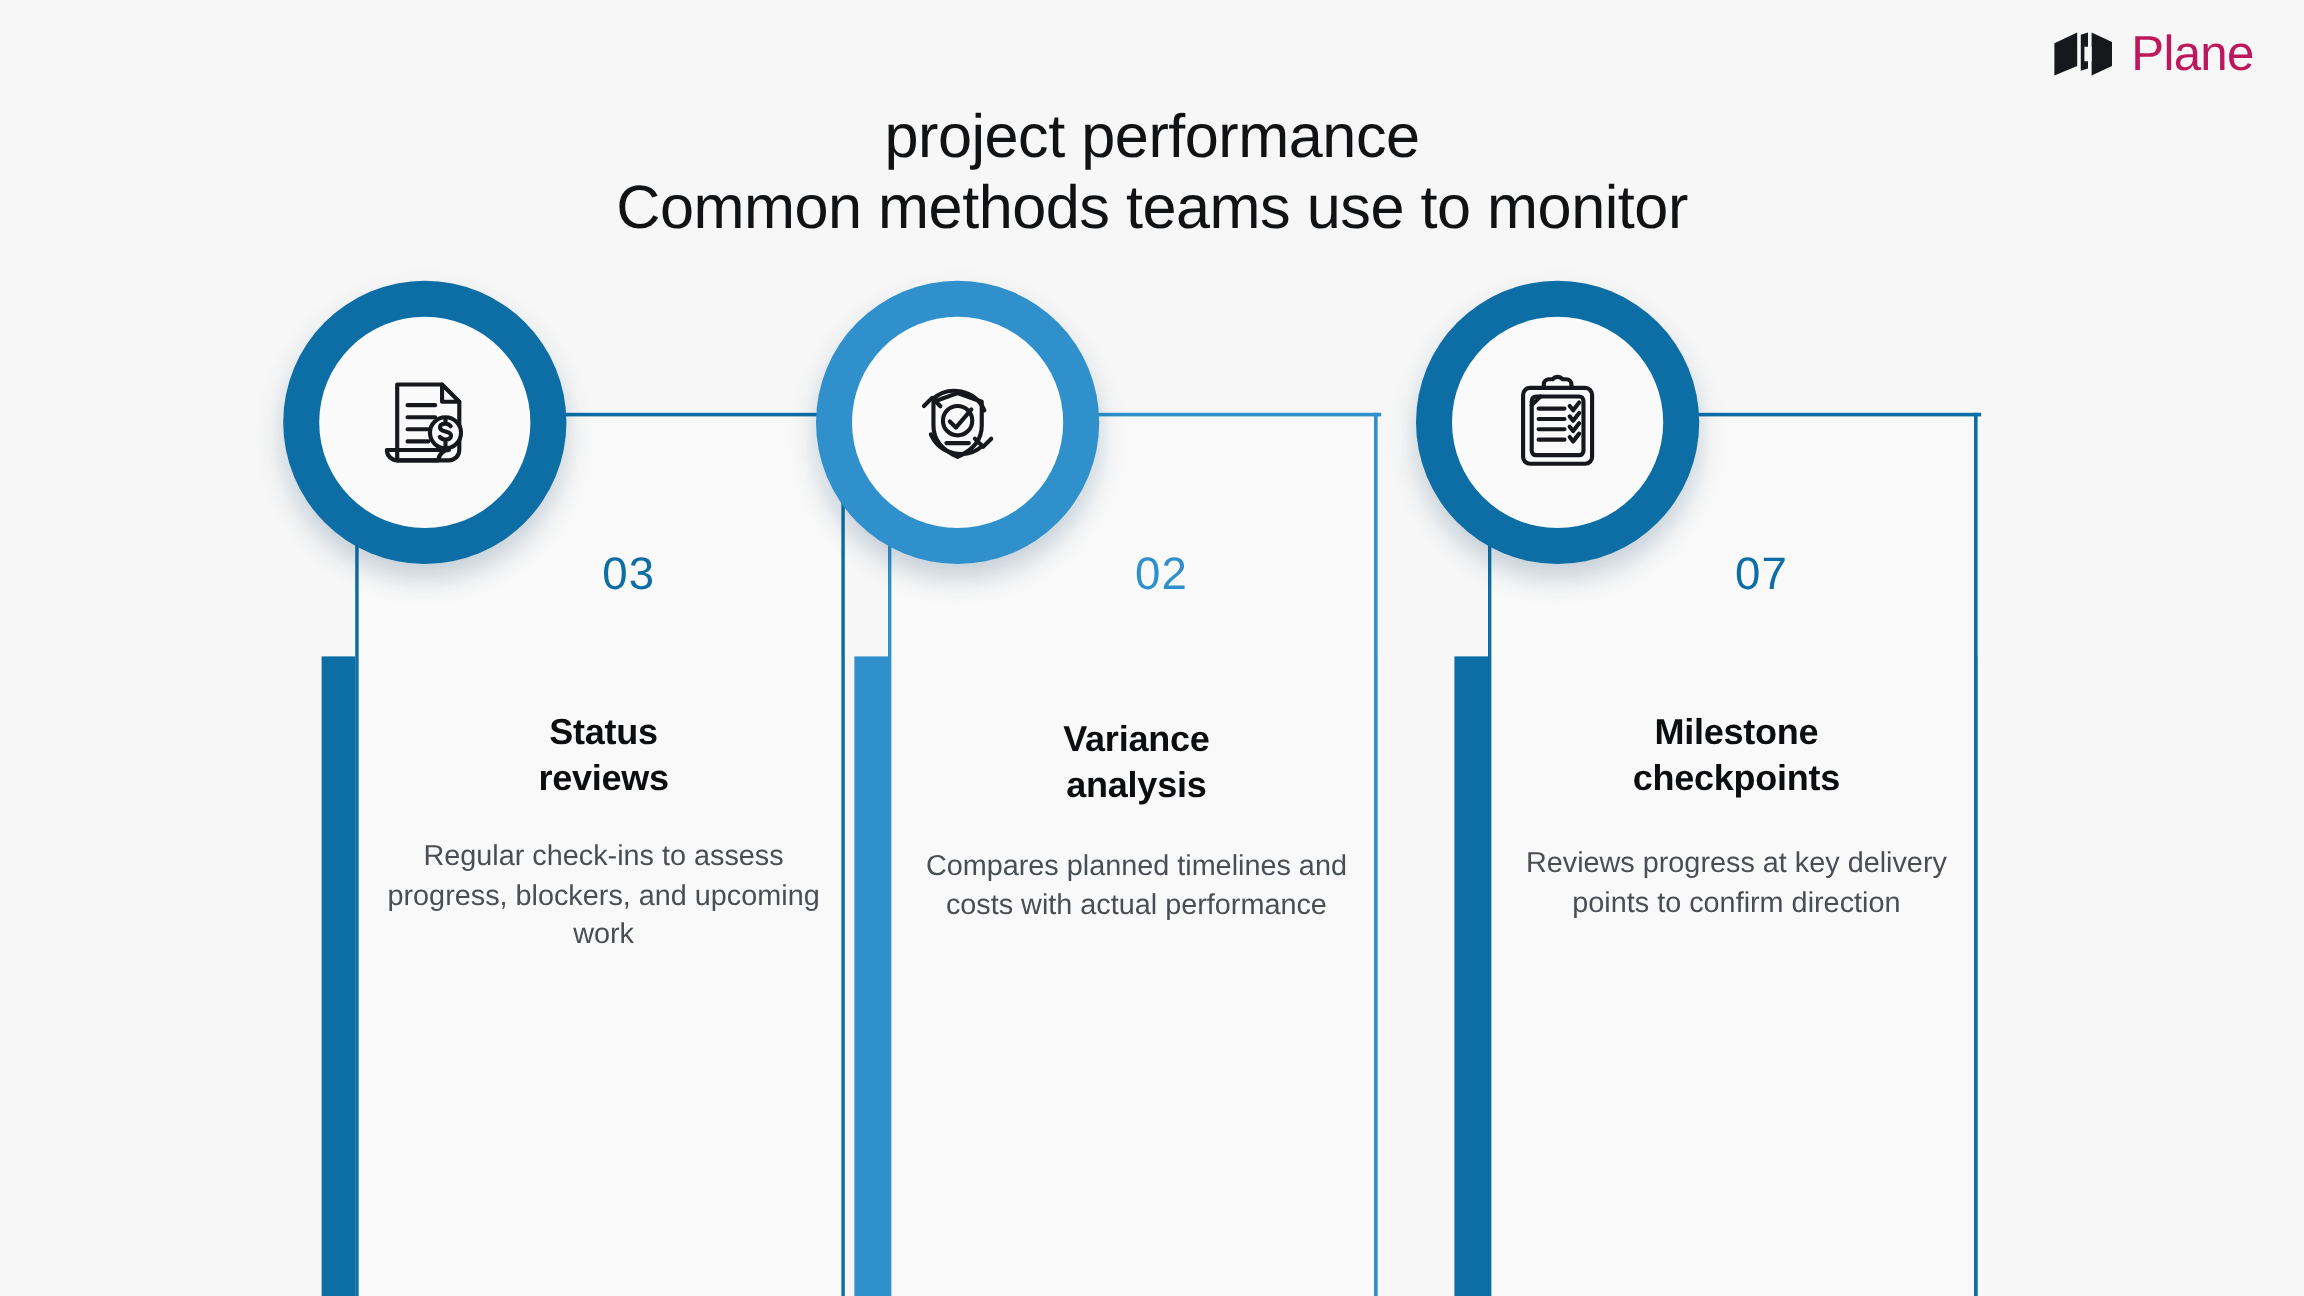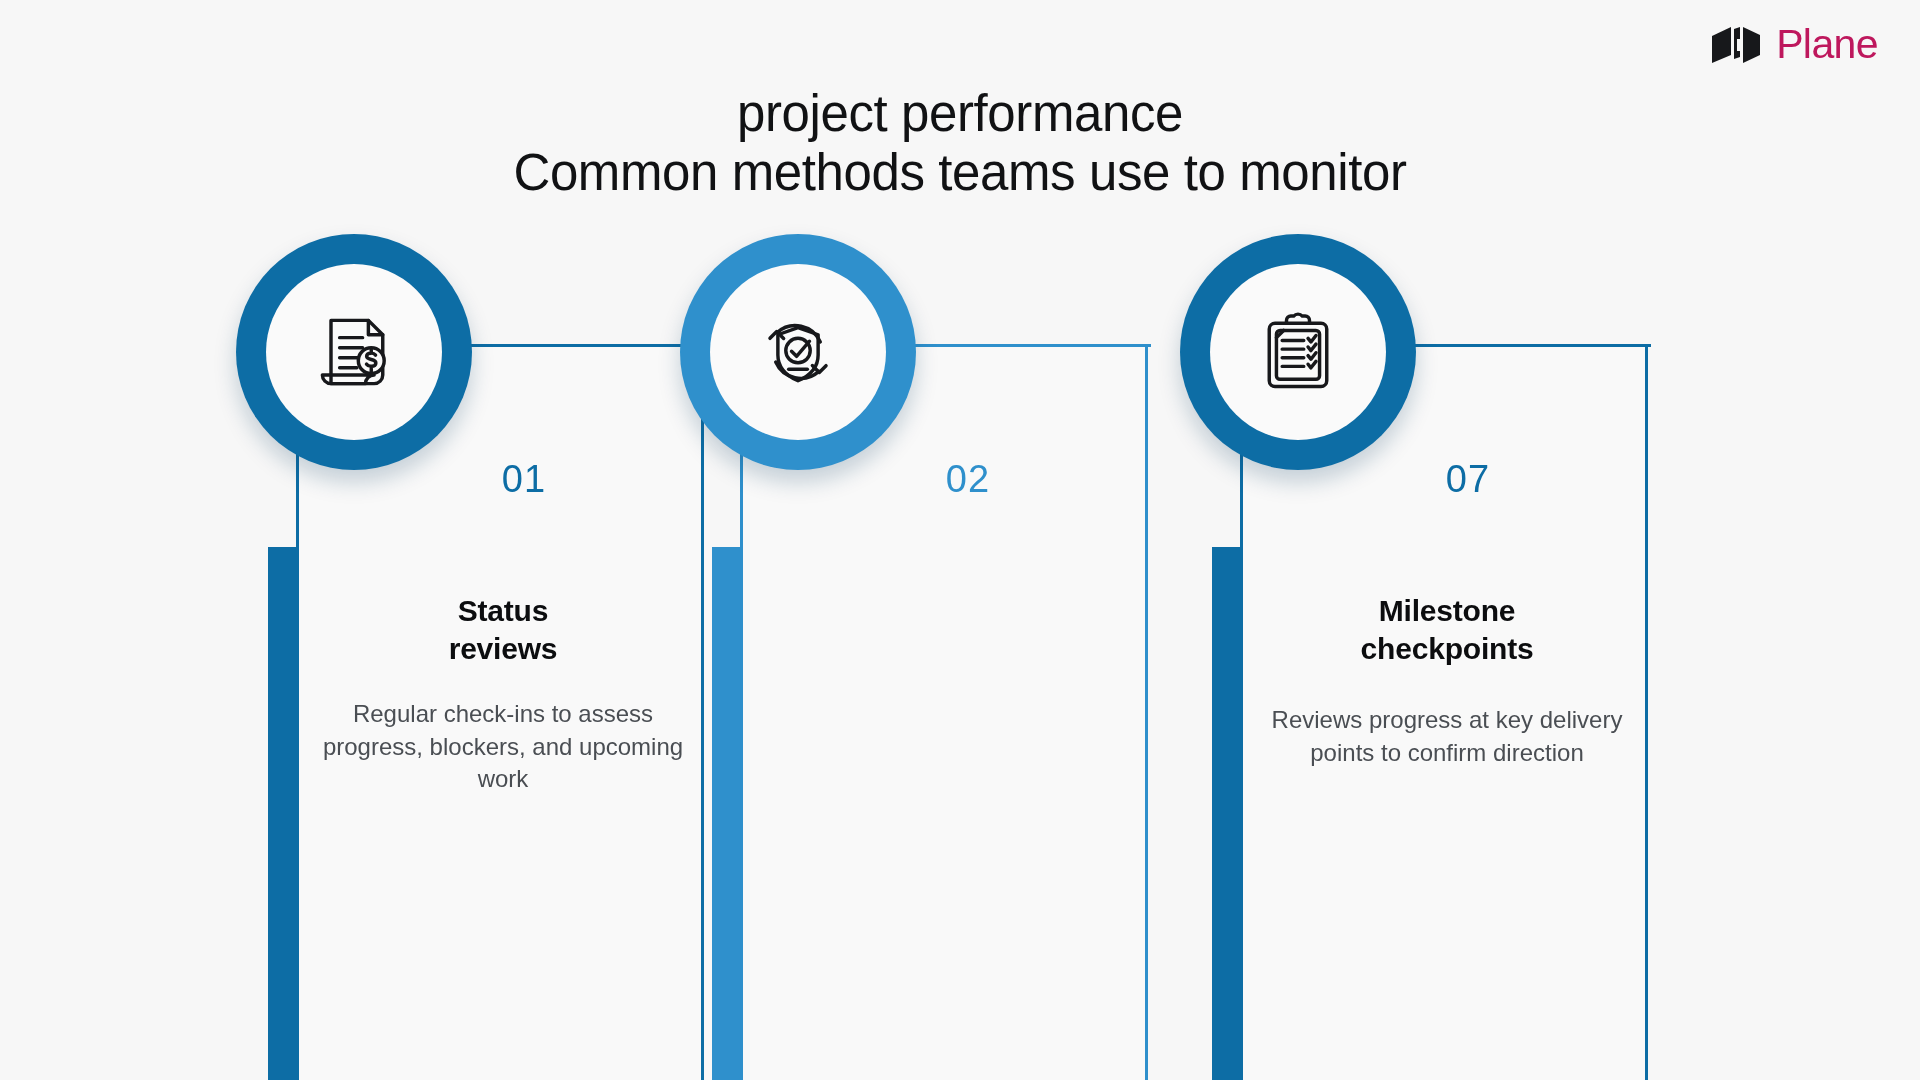--- a/index.html
+++ b/index.html
@@ -186,21 +186,21 @@
           <path d="M42 10 V20 H52"></path>
           <path d="M22 22 H38 M22 29 H38 M22 36 H38 M22 43 H34"></path>
           <path d="M10 48 H46 a6 6 0 0 0 -6 6 H16 a6 6 0 0 1 -6 -6 Z"></path>
           <circle cx="44" cy="38" r="9" fill="#fafafa"></circle>
           <path d="M47 34.2 a3.6 3.6 0 0 0 -3.2 -1.4 c-1.9 0 -3 .9 -3 2.2 c0 3.1 6.4 1.4 6.4 4.6 c0 1.4 -1.2 2.3 -3.2 2.3 a3.9 3.9 0 0 1 -3.3 -1.5"></path>
           <path d="M44 30.4 V32.6 M44 43.4 V45.6"></path>
         </svg>
       </div>
     </div>
 
-    <div class="num">01</div>
+    <div class="num">03</div>
 
     <div class="c-body">
       <div class="c-head">
         <span>Status</span><br>
         <span>reviews</span>
       </div>
       <div class="c-desc">Regular check-ins to assess progress, blockers, and upcoming work</div>
     </div>
   </div>
 
@@ -221,20 +221,27 @@
           <path d="M17.5 18.5 a19 19 0 0 1 30 6.5"></path>
           <path d="M12.5 22.5 L17.2 17.8 L22 22.6"></path>
           <path d="M46.5 45.5 a19 19 0 0 1 -30 -6.5"></path>
           <path d="M51.5 41.5 L46.8 46.2 L42 41.4"></path>
         </svg>
       </div>
     </div>
 
     <div class="num">02</div>
 
+    <div class="c-body">
+      <div class="c-head">
+        <span>Variance</span><br>
+        <span>analysis</span>
+      </div>
+      <div class="c-desc">Compares planned timelines and costs with actual performance</div>
+    </div>
   </div>
 
   <div class="card c3" style="--accent:#0d6da5">
     <div class="backing"></div>
     <div class="panel"></div>
     <div class="panel-fill"></div>
     <div class="panel-top"></div>
 
     <div class="circle-wrap">
       <div class="ring"></div>

